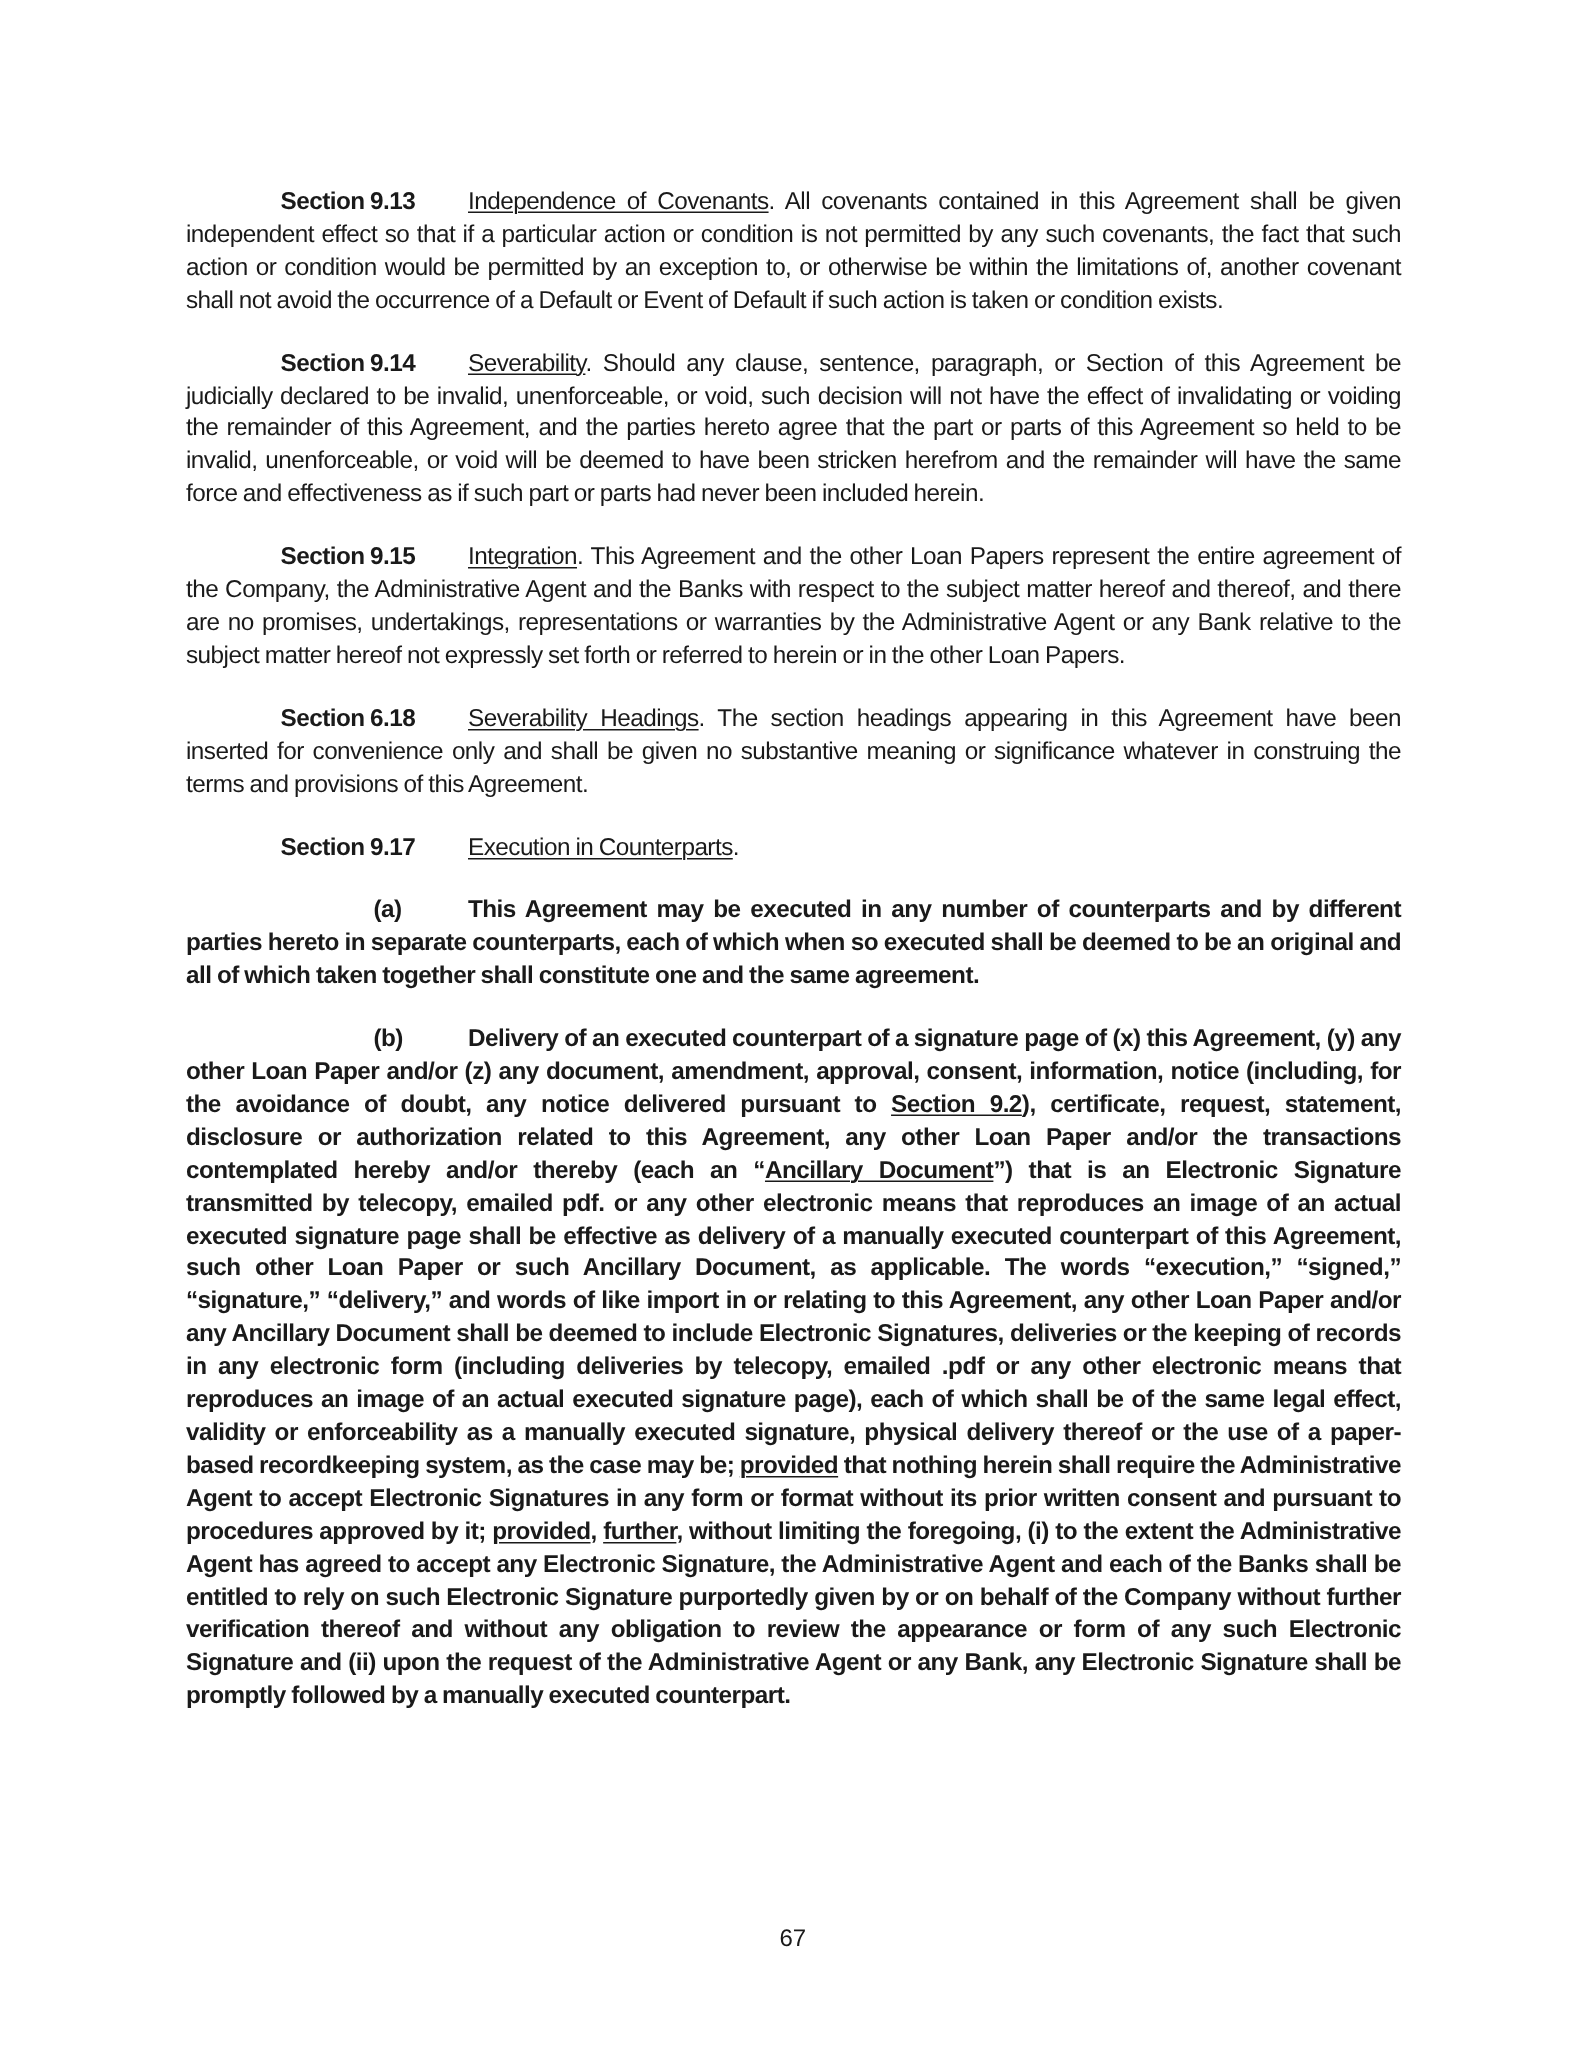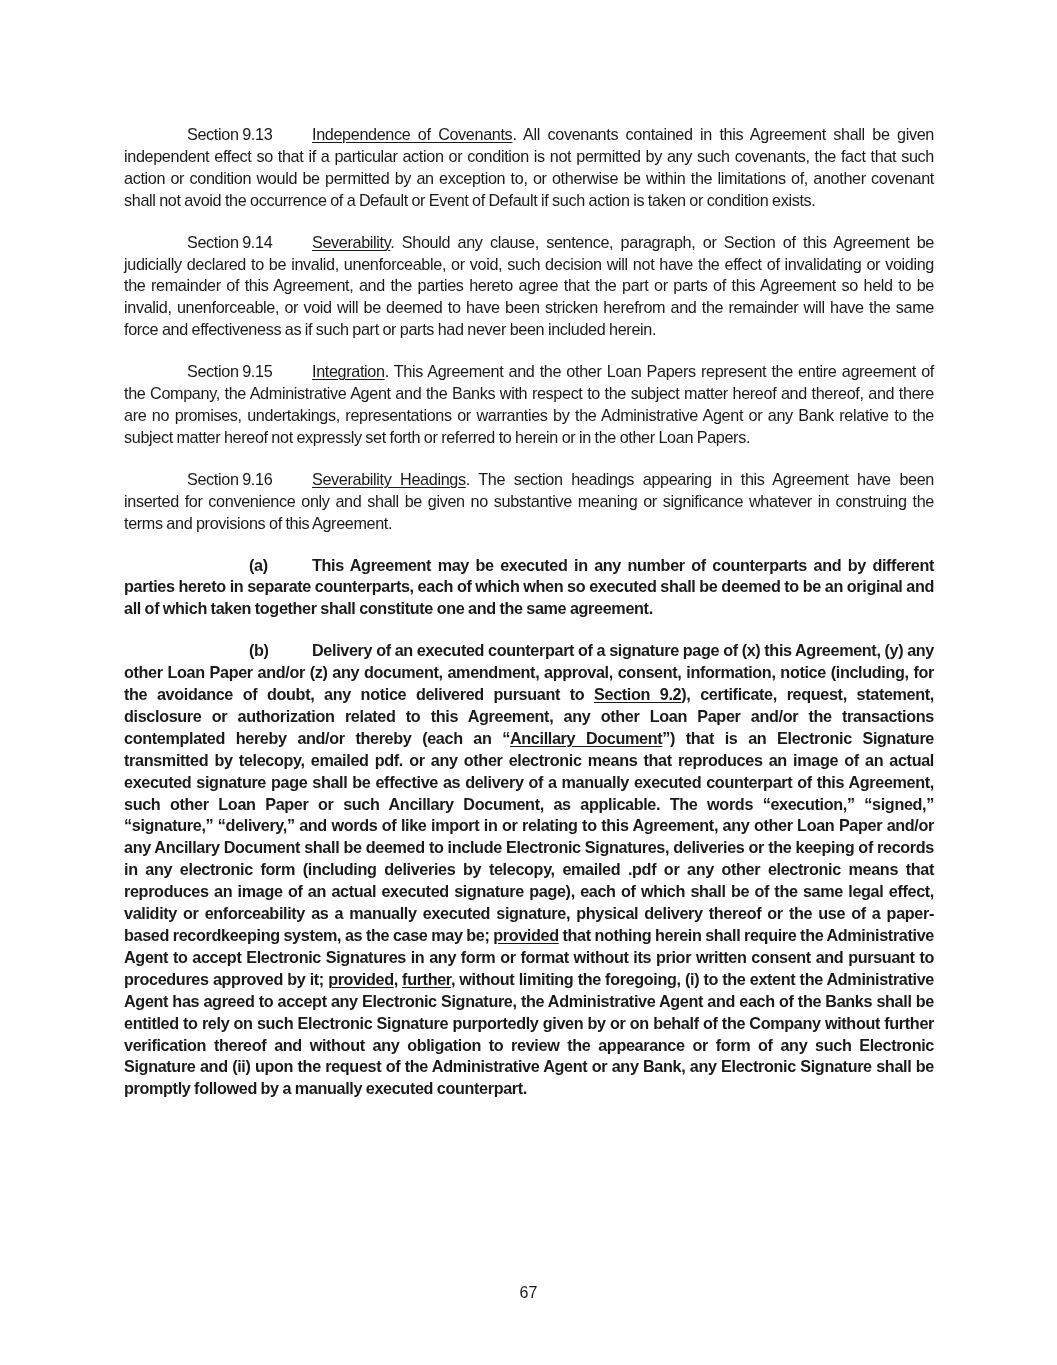--- a/index.html
+++ b/index.html
@@ -6,41 +6,42 @@
   body { width: 1057px; height: 1365px; position: relative; overflow: hidden; }
   .page {
     position: absolute; left: 124px; top: 124px; width: 810px;
     font-family: "Liberation Sans", sans-serif;
     font-size: 16.2px; line-height: 21.9px; color: #1a1a1a;
     letter-spacing: -0.35px; word-spacing: -0.5px;
   }
   .para { margin: 0 0 20px 0; text-align: justify; }
   .para.sec { text-indent: 63px; }
   .para.sub { text-indent: 125px; font-weight: bold; }
-  .sec-num { display: inline-block; width: 125px; text-indent: 0; }
+  .sec-num { display: inline-block; width: 125px; text-indent: 0; font-weight: bold; }
   .sub-num { display: inline-block; width: 63px; text-indent: 0; }
   u { text-decoration: underline; text-underline-offset: 2px; text-decoration-thickness: 1px; }
   .page-number {
     position: absolute; top: 1284px; left: 0; width: 1057px; text-align: center;
     font-family: "Liberation Sans", sans-serif; font-size: 16px; color: #1a1a1a;
   }
 </style>
 </head>
 <body>
 
 <div class="page">
 
   <p class="para sec"><span class="sec-num">Section 9.13</span><u>Independence of Covenants</u><span>.</span><span>  All covenants contained in this Agreement shall be given independent effect so that if a particular action or condition is not permitted by any such covenants, the fact that such action or condition would be permitted by an exception to, or otherwise be within the limitations of, another covenant shall not avoid the occurrence of a Default or Event of Default if such action is taken or condition exists.</span></p>
 
   <p class="para sec"><span class="sec-num">Section 9.14</span><u>Severability</u><span>.</span><span>  Should any clause, sentence, paragraph, or Section of this Agreement be judicially declared to be invalid, unenforceable, or void, such decision will not have the effect of invalidating or voiding the remainder of this Agreement, and the parties hereto agree that the part or parts of this Agreement so held to be invalid, unenforceable, or void will be deemed to have been stricken herefrom and the remainder will have the same force and effectiveness as if such part or parts had never been included herein.</span></p>
 
   <p class="para sec"><span class="sec-num">Section 9.15</span><u>Integration</u><span>.</span><span>  This Agreement and the other Loan Papers represent the entire agreement of the Company, the Administrative Agent and the Banks with respect to the subject matter hereof and thereof, and there are no promises, undertakings, representations or warranties by the Administrative Agent or any Bank relative to the subject matter hereof not expressly set forth or referred to herein or in the other Loan Papers.</span></p>
 
-  <p class="para sec"><span class="sec-num">Section 9.16</span><u>Severability Headings</u><span>.</span><span>  The section headings appearing in this Agreement have been inserted for convenience only and shall be given no substantive meaning or significance whatever in construing the terms and provisions of this Agreement.</span></p>
+  <p class="para sec"><span class="sec-num">Section 6.18</span><u>Severability Headings</u><span>.</span><span>  The section headings appearing in this Agreement have been inserted for convenience only and shall be given no substantive meaning or significance whatever in construing the terms and provisions of this Agreement.</span></p>
 
+  <p class="para sec"><span class="sec-num">Section 9.17</span><u>Execution in Counterparts</u><span>.</span></p>
 
   <p class="para sub"><span class="sub-num">(a)</span><span>This Agreement may be executed in any number of counterparts and by different parties hereto in separate counterparts, each of which when so executed shall be deemed to be an original and all of which taken together shall constitute one and the same agreement.</span></p>
 
   <p class="para sub"><span class="sub-num">(b)</span><span>Delivery of an executed counterpart of a signature page of (x) this Agreement, (y) any other Loan Paper and/or (z) any document, amendment, approval, consent, information, notice (including, for the avoidance of doubt, any notice delivered pursuant to </span><u>Section 9.2</u><span>), certificate, request, statement, disclosure or authorization related to this Agreement, any other Loan Paper and/or the transactions contemplated hereby and/or thereby (each an “</span><u>Ancillary Document</u><span>”) that is an Electronic Signature transmitted by telecopy, emailed pdf. or any other electronic means that reproduces an image of an actual executed signature page shall be effective as delivery of a manually executed counterpart of this Agreement, such other Loan Paper or such Ancillary Document, as applicable. The words “execution,” “signed,” “signature,” “delivery,” and words of like import in or relating to this Agreement, any other Loan Paper and/or any Ancillary Document shall be deemed to include Electronic Signatures, deliveries or the keeping of records in any electronic form (including deliveries by telecopy, emailed .pdf or any other electronic means that reproduces an image of an actual executed signature page), each of which shall be of the same legal effect, validity or enforceability as a manually executed signature, physical delivery thereof or the use of a paper-based recordkeeping system, as the case may be; </span><u>provided</u><span> that nothing herein shall require the Administrative Agent to accept Electronic Signatures in any form or format without its prior written consent and pursuant to procedures approved by it; </span><u>provided</u><span>, </span><u>further</u><span>, without limiting the foregoing, (i) to the extent the Administrative Agent has agreed to accept any Electronic Signature, the Administrative Agent and each of the Banks shall be entitled to rely on such Electronic Signature purportedly given by or on behalf of the Company without further verification thereof and without any obligation to review the appearance or form of any such Electronic Signature and (ii) upon the request of the Administrative Agent or any Bank, any Electronic Signature shall be promptly followed by a manually executed counterpart.</span></p>
 
 </div>
 
 <div class="page-number">67</div>
 
 </body></html>

